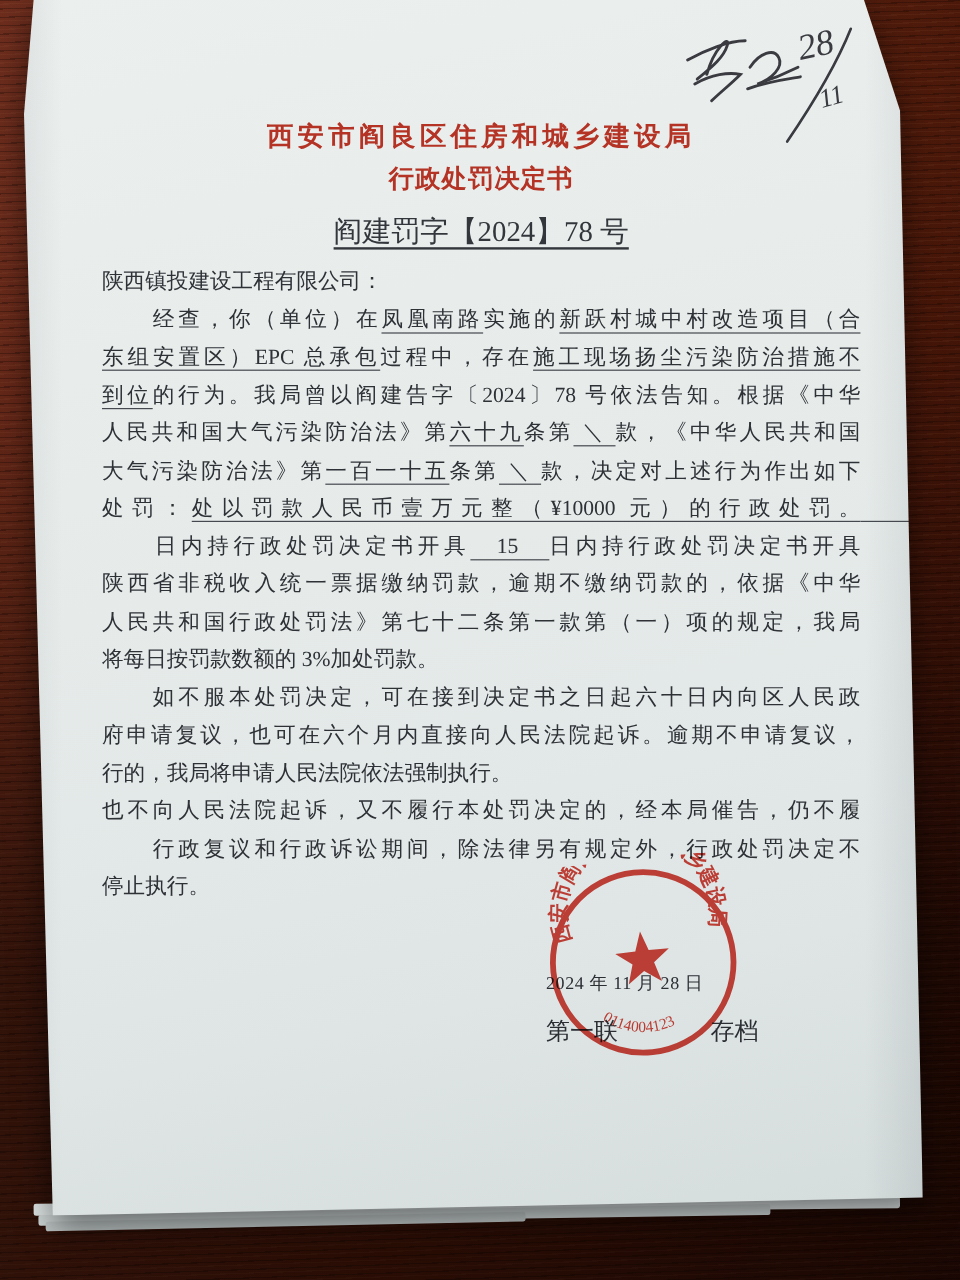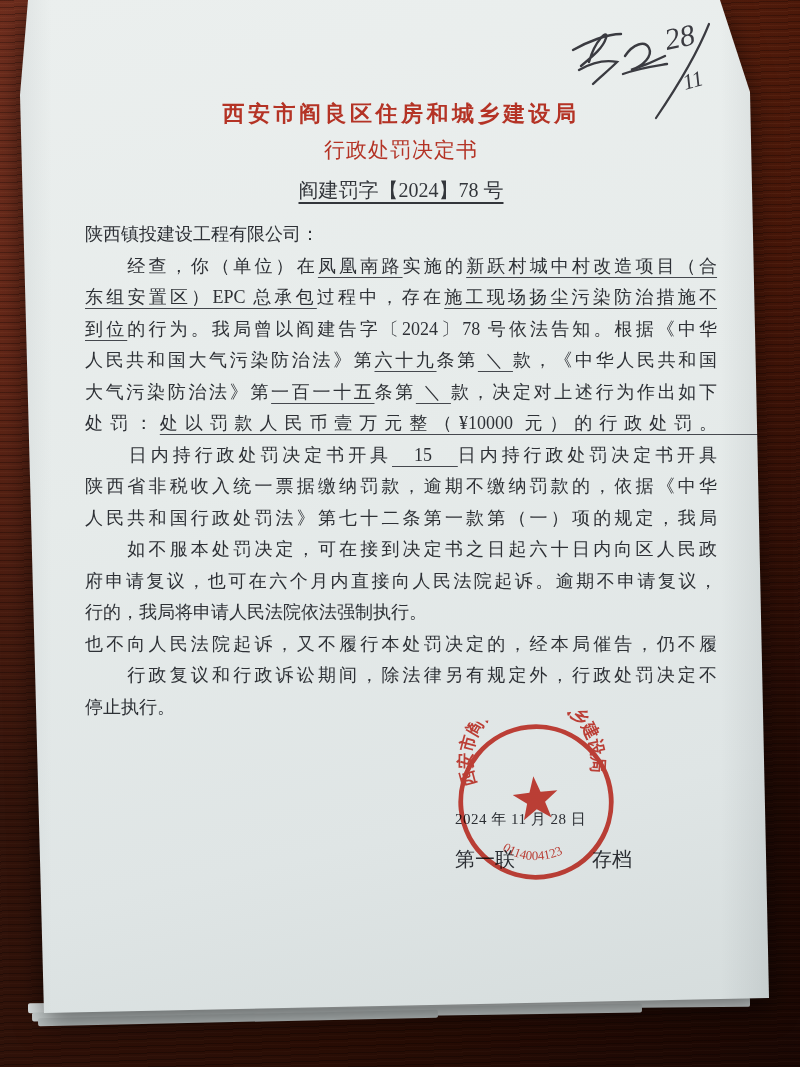--- a/index.html
+++ b/index.html
@@ -42,25 +42,25 @@
   }
 
   
   .titles { position: absolute; left: 71px; top: 96px; width: 632px; text-align: center; color: #b43325; }
   .title-1 {
     font-family: "Liberation Sans", "DejaVu Sans", sans-serif;
     font-weight: 700; font-size: 22px; letter-spacing: 3.5px; line-height: 36px;
   }
   .title-2 {
     font-family: "Liberation Sans", "DejaVu Sans", sans-serif;
-    font-weight: 400; font-size: 21px; letter-spacing: 1px; line-height: 36px;
+    font-weight: 700; font-size: 21px; letter-spacing: 1px; line-height: 36px;
   }
   .doc-number {
     position: absolute; left: 71px; top: 177px; width: 632px;
-    text-align: center; font-size: 20px; color: #33363b;
+    text-align: center; font-size: 24px; color: #33363b;
   }
   .doc-number span {
     text-decoration: underline; text-underline-offset: 5px;
     text-decoration-thickness: 1.5px; text-decoration-skip-ink: none;
   }
 
   
   .body-text { position: absolute; left: 71px; top: 219px; width: 632px; font-size: 18px; color: #2e3136; }
   .bline { height: 31.5px; line-height: 31.5px; text-align: justify; white-space: nowrap; }
   .bline.fill { text-align-last: justify; }
@@ -106,20 +106,21 @@
         <div class="bline"><span>陕西镇投建设工程有限公司：</span></div>
         <div class="bline fill"><span>　　经查，你（单位）在</span><span class="u">凤凰南路</span><span>实施的</span><span class="u">新跃村城中村改造项目（合</span></div>
         <div class="bline fill"><span class="u">东组安置区）EPC 总承包</span><span>过程中，存在</span><span class="u">施工现场扬尘污染防治措施不</span></div>
         <div class="bline fill"><span class="u">到位</span><span>的行为。我局曾以阎建告字〔2024〕78 号依法告知。根据《中华</span></div>
         <div class="bline fill"><span>人民共和国大气污染防治法》第</span><span class="u">六十九</span><span>条第</span><span class="u"> ＼ </span><span>款，《中华人民共和国</span></div>
         <div class="bline fill"><span>大气污染防治法》第</span><span class="u">一百一十五</span><span>条第</span><span class="u"> ＼ </span><span>款，决定对上述行为作出如下</span></div>
         <div class="bline fill"><span>处罚：</span><span class="u">处以罚款人民币壹万元整（¥10000 元）的行政处罚。</span><span class="u">　　　　　</span></div>
         <div class="bline fill"><span>　　日内持行政处罚决定书开具</span><span class="u">　15　</span><span>日内持行政处罚决定书开具</span></div>
         <div class="bline fill"><span>陕西省非税收入统一票据缴纳罚款，逾期不缴纳罚款的，依据《中华</span></div>
         <div class="bline fill"><span>人民共和国行政处罚法》第七十二条第一款第（一）项的规定，我局</span></div>
+        <div class="bline"><span>将每日按罚款数额的 3%加处罚款。</span></div>
         <div class="bline fill"><span>　　如不服本处罚决定，可在接到决定书之日起六十日内向区人民政</span></div>
         <div class="bline fill"><span>府申请复议，也可在六个月内直接向人民法院起诉。逾期不申请复议，</span></div>
         <div class="bline"><span>行的，我局将申请人民法院依法强制执行。</span></div>
         <div class="bline fill"><span>也不向人民法院起诉，又不履行本处罚决定的，经本局催告，仍不履</span></div>
         <div class="bline fill"><span>　　行政复议和行政诉讼期间，除法律另有规定外，行政处罚决定不</span></div>
         <div class="bline"><span>停止执行。</span></div>
       </div>
 
     <div class="issue-date">2024 年 11 月 28 日</div>
 

